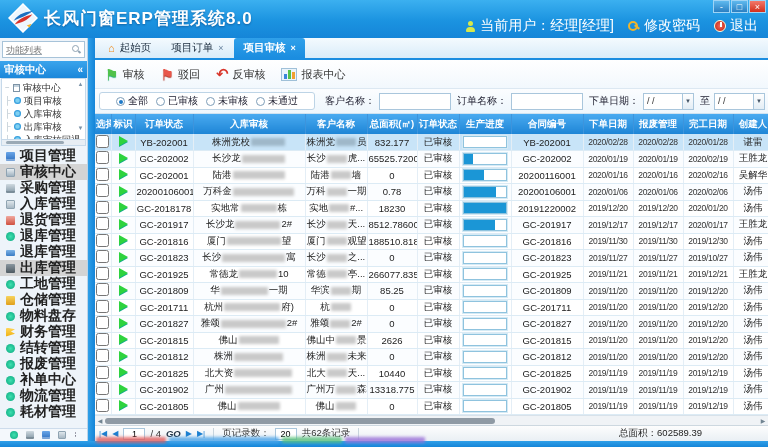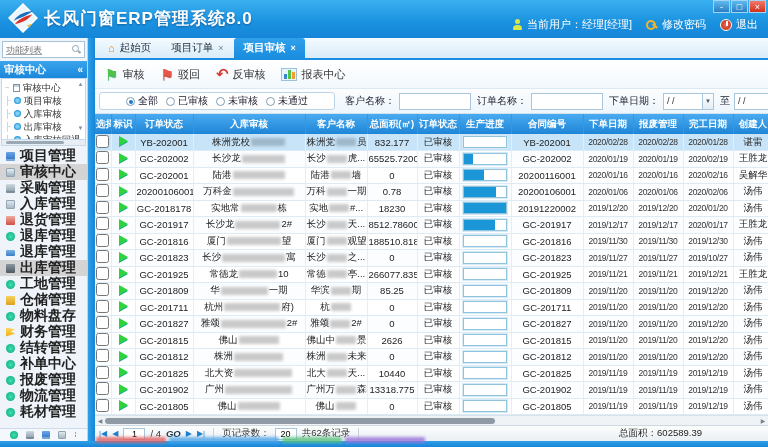--- a/index.html
+++ b/index.html
@@ -8,21 +8,21 @@
   .app { position:relative; width:768px; height:447px; display:flex; flex-direction:column; }
 
   
   .titlebar { position:relative; height:38px; background:linear-gradient(180deg,#3bb0f0 0%,#1b93e0 55%,#1585d8 100%); flex:0 0 38px; }
   .brand { position:absolute; left:8px; top:3px; display:flex; align-items:center; gap:6px; }
   .logo { width:30px; height:30px; }
   .app-title { color:#fff; font-size:17px; font-weight:bold; letter-spacing:1px; text-shadow:0 1px 2px rgba(0,40,90,.45); }
   .win-controls { position:absolute; right:2px; top:0; display:flex; gap:1px; }
   .win-btn { width:17px; height:13px; font-size:9px; line-height:12px; text-align:center; color:#fff; background:linear-gradient(#5fb9ee,#2a7fc2); border:1px solid #9fd4f5; cursor:pointer; }
   .win-btn.close { background:linear-gradient(#f2796b,#d22f1c); }
-  .user-row { position:absolute; right:10px; top:17px; display:flex; align-items:center; gap:14px; color:#fff; font-size:11px; }
+  .user-row { position:absolute; right:10px; top:17px; display:flex; align-items:center; gap:14px; color:#fff; font-size:14px; }
   .user-item { display:flex; align-items:center; gap:4px; cursor:pointer; }
   .person-ic { width:11px; height:11px; position:relative; }
   .person-ic:before { content:""; position:absolute; left:3px; top:0; width:5px; height:5px; border-radius:50%; background:#d8e84a; }
   .person-ic:after { content:""; position:absolute; left:1px; bottom:0; width:9px; height:5px; border-radius:4px 4px 1px 1px; background:#d8e84a; }
   .key-ic { width:12px; height:12px; position:relative; }
   .key-ic:before { content:""; position:absolute; left:0; top:1px; width:6px; height:6px; border:2px solid #f0b52c; border-radius:50%; }
   .key-ic:after { content:""; position:absolute; left:6px; top:6px; width:6px; height:2px; background:#f0b52c; box-shadow:4px 2px 0 -1px #f0b52c; transform:rotate(38deg); }
   .power-ic { width:12px; height:12px; border-radius:50%; background:radial-gradient(#f26a5a,#c02010); position:relative; border:1px solid #ffd; }
   .power-ic:after { content:""; position:absolute; left:4.5px; top:1px; width:2px; height:5px; background:#fff; }
 
@@ -82,21 +82,21 @@
   .flag.green { color:#52c24a; text-shadow:0 1px 1px #2a7; }
   .flag.red { color:#e8564a; text-shadow:0 1px 1px #a32; }
   .undo { color:#d8352a; font-size:15px; font-weight:bold; line-height:14px; }
   .chart-ic { width:16px; height:13px; border:1px solid #9fc0d8; background:#eaf4fb; display:flex; align-items:flex-end; gap:1px; padding:1px 2px; }
   .chart-ic i { display:block; width:3px; }
   .chart-ic i:nth-child(1){ height:5px; background:#3a87d8; }
   .chart-ic i:nth-child(2){ height:9px; background:#52c24a; }
   .chart-ic i:nth-child(3){ height:7px; background:#f0a030; }
 
   .filterbar { height:25px; flex:0 0 25px; background:linear-gradient(#fbfdff,#eef6fc); border-bottom:1px solid #cfe2f0; display:flex; align-items:center; padding:0 4px; gap:4px; font-size:10px; color:#223; white-space:nowrap; overflow:hidden; }
-  .radio-group { display:flex; align-items:center; gap:8px; background:#fff; border:1px solid #bdd4e6; border-radius:3px; height:18px; padding:0 26px; margin-right:4px; }
+  .radio-group { display:flex; align-items:center; gap:8px; background:#fff; border:1px solid #bdd4e6; border-radius:3px; height:18px; padding:0 16px; margin-right:4px; }
   .radio-item { display:flex; align-items:center; gap:3px; cursor:pointer; }
   .radio { width:9px; height:9px; border-radius:50%; border:1px solid #7d9db8; background:#fff; position:relative; }
   .radio.checked:after { content:""; position:absolute; left:2px; top:2px; width:4px; height:4px; border-radius:50%; background:#2c7; background:#1d79c8; }
   .f-label { margin-left:2px; }
   .f-input { width:72px; height:17px; border:1px solid #a9c6dc; background:#fff; font-size:10px; padding:0 2px; font-family:inherit; }
   .datebox { display:flex; align-items:center; height:17px; }
   .datebox .dval { width:40px; height:17px; border:1px solid #a9c6dc; background:#fff; font-size:9px; color:#333; display:flex; align-items:center; padding:0 3px; }
   .datebox .dd { width:11px; height:17px; border:1px solid #a9c6dc; border-left:0; background:linear-gradient(#fefefe,#e3edf5); font-size:6px; color:#456; display:flex; align-items:center; justify-content:center; cursor:pointer; }
 
   
@@ -267,25 +267,25 @@
           <div class="mitem">
             <span class="micon ic-flag-yellow"></span>
             <span>财务管理</span>
           </div>
           <div class="mitem">
             <span class="micon ic-dot-teal"></span>
             <span>结转管理</span>
           </div>
           <div class="mitem">
             <span class="micon ic-dot-teal"></span>
+            <span>报废管理</span>
+          </div>
+          <div class="mitem">
+            <span class="micon ic-dot-teal"></span>
             <span>补单中心</span>
-          </div>
-          <div class="mitem">
-            <span class="micon ic-dot-teal"></span>
-            <span>报废管理</span>
           </div>
           <div class="mitem">
             <span class="micon ic-dot-teal"></span>
             <span>物流管理</span>
           </div>
           <div class="mitem">
             <span class="micon ic-dot-teal"></span>
             <span>耗材管理</span>
           </div>
         </div>

